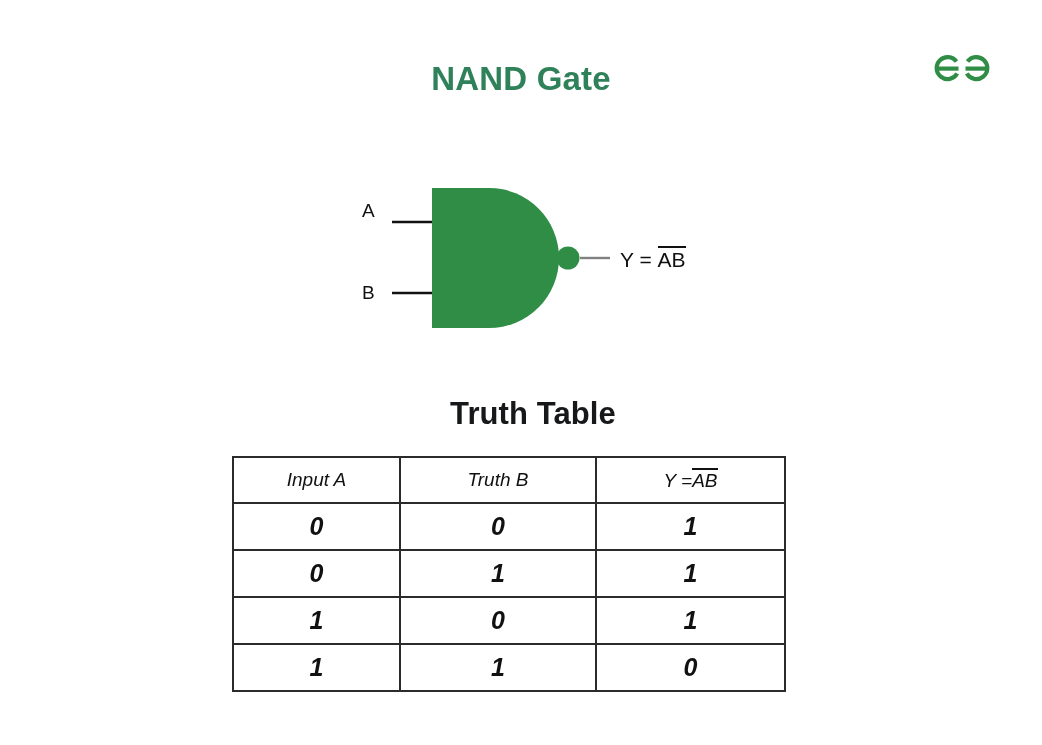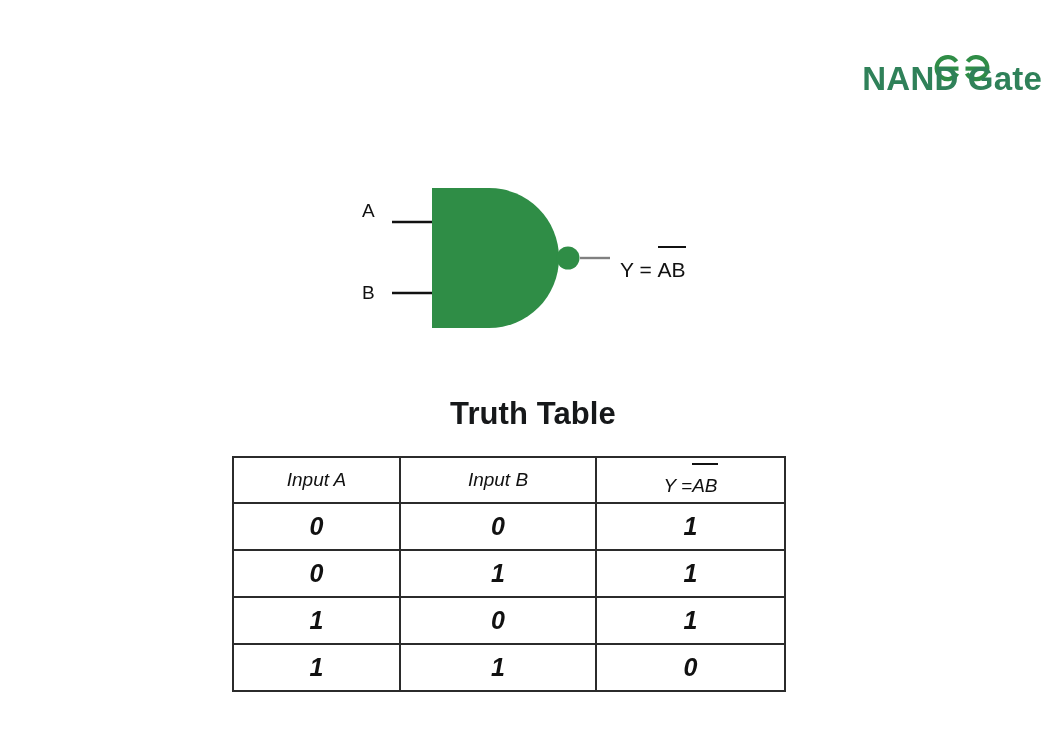--- a/index.html
+++ b/index.html
@@ -24,21 +24,21 @@
     width: 68px;
     height: 42px;
   }
 
   
   #page-title {
     position: absolute;
     left: 0;
     top: 60px;
     width: 1042px;
-    text-align: right;
+    text-align: center;
     font-size: 33px;
     font-weight: bold;
     letter-spacing: 0.2px;
     color: #2f8159;
   }
 
   
   #gate-diagram {
     position: absolute;
     left: 330px;
@@ -62,21 +62,21 @@
     position: absolute;
     left: 620px;
     top: 246px;
     font-size: 21px;
     color: #111111;
     white-space: nowrap;
     line-height: 1;
   }
   .overline {
     border-top: 2px solid #111111;
-    padding-top: 11px;
+    padding-top: 1px;
     display: inline-block;
     line-height: 1.05;
   }
 
   
   #truth-table-heading {
     position: absolute;
     left: 12px;
     top: 396px;
     width: 1042px;
@@ -164,21 +164,21 @@
 
 <table id="truth-table">
   <colgroup>
     <col class="col-a">
     <col class="col-b">
     <col class="col-y">
   </colgroup>
   <thead>
     <tr>
       <th>Input A</th>
-      <th>Input B</th>
+      <th>Truth B</th>
       <th><span class="header-expr">Y = </span><span class="header-expr overline">AB</span></th>
     </tr>
   </thead>
   <tbody>
     <tr>
       <td>0</td>
       <td>0</td>
       <td>1</td>
     </tr>
     <tr>

